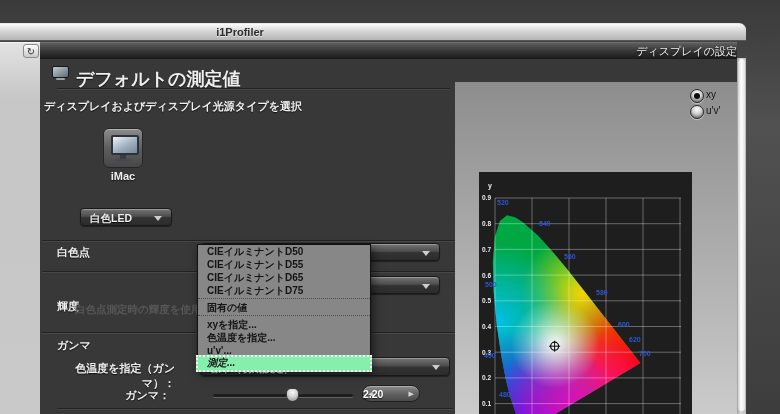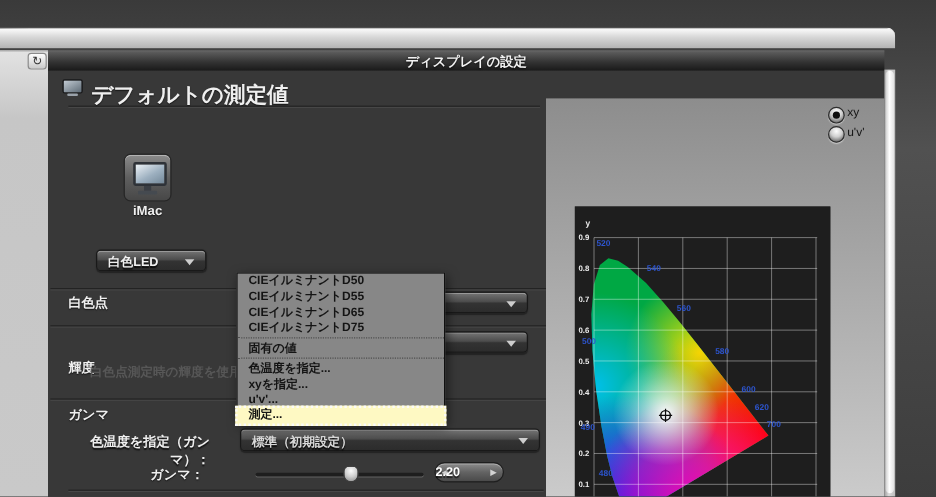--- a/index.html
+++ b/index.html
@@ -10,21 +10,21 @@
 
   
   #titlebar{left:0;top:23px;width:746px;height:18px;border-radius:0 7px 0 0;
             background:linear-gradient(180deg,#fbfbfb,#d6d6d6 45%,#b4b4b4 100%);
             border-top:1px solid #e9e9e9;border-bottom:1px solid #585858;box-sizing:border-box;}
   #win-title{left:90px;top:26px;width:300px;text-align:center;font-size:11px;font-weight:bold;color:#2d2d2d;
              text-shadow:0 1px 0 rgba(255,255,255,.55);}
   #headerbar{left:40px;top:42px;width:697px;height:17px;
              background:linear-gradient(180deg,#5d5d5d,#333 55%,#191919 100%);
              border-top:1px solid #6f6f6f;box-sizing:border-box;}
-  #header-title{left:40px;top:44px;width:697px;text-align:center;font-size:11px;font-weight:bold;color:#f2f2f2;
+  #header-title{left:40px;top:44px;width:697px;text-align:right;font-size:11px;font-weight:normal;color:#f2f2f2;
                 text-shadow:0 1px 2px rgba(0,0,0,.8);}
   #left-strip{left:0;top:42px;width:40px;height:372px;
               background:linear-gradient(180deg,#e2e2e2,#c6c6c6 15%,#c9c9c9 100%);border-top:1px solid #f5f5f5;box-sizing:border-box;}
   #refresh-btn{left:23px;top:44px;width:16px;height:14px;border:1px solid #8b8b8b;border-radius:3px;
                background:linear-gradient(180deg,#fdfdfd,#cacaca);text-align:center;line-height:13px;
                font-size:10px;color:#333;box-sizing:border-box;}
   #scrollbar{left:737px;top:58px;width:9px;height:356px;background:linear-gradient(90deg,#9f9f9f,#d9d9d9 40%,#bdbdbd);}
   #scroll-thumb{left:738px;top:59px;width:7px;height:352px;border-radius:4px;
                 background:linear-gradient(90deg,#cfcfcf,#ffffff 45%,#e2e2e2);}
 
@@ -76,26 +76,26 @@
                 background:radial-gradient(circle at 50% 28%,#fafafa,#cfcfcf 48%,#8f8f8f 95%);}
   #stepper{left:362px;top:385px;width:58px;height:17px;border:1px solid #1f1f1f;border-radius:9px;box-sizing:border-box;
            background:linear-gradient(180deg,#8e8e8e,#636363 50%,#4a4a4a);
            box-shadow:inset 0 1px 0 rgba(255,255,255,.3);}
   #stepper .val{position:absolute;left:0;top:2px;width:100%;text-align:left;font-size:10.5px;font-weight:bold;
                 color:#fff;text-shadow:0 1px 1px rgba(0,0,0,.7);}
   .step-arrow{position:absolute;top:4px;font-size:7px;color:#d4d4d4;}
   .step-dec{left:5px;} .step-inc{right:5px;}
 
   
-  #wp-menu{left:197px;top:227px;width:174px;background:#878787;border:1px solid #101010;z-index:50;
+  #wp-menu{left:197px;top:244px;width:174px;background:#878787;border:1px solid #101010;z-index:50;
            box-shadow:2px 3px 9px rgba(0,0,0,.55);box-sizing:border-box;}
   .menu-item{height:13px;line-height:13px;padding-left:9px;font-size:10px;font-weight:bold;color:#141414;
              white-space:nowrap;overflow:hidden;}
-  .menu-item.selected{background:#fef9c3;border:2px dotted #fafafa;height:13px;line-height:11px;
-                      box-sizing:content-box;margin:-2px;position:relative;z-index:2;}
+  .menu-item.selected{background:#86efac;border:2px dotted #fafafa;height:13px;line-height:11px;
+                      box-sizing:content-box;margin:-2px;position:relative;z-index:2;font-style:italic;}
   .menu-sep{height:2px;border-top:1px dotted #4f4f4f;margin-top:1px;}
 
   
   #right-panel{left:455px;top:82px;width:282px;height:332px;
                background:linear-gradient(180deg,#8d8d8d,#a9a9a9 45%,#cbcbcb 100%);}
   #mode-radios{left:690px;top:88px;width:46px;}
   .radio-row{position:relative;height:16px;}
   .radio{position:absolute;left:0;top:1px;width:12px;height:12px;border-radius:50%;border:1px solid #2e2e2e;
          background:radial-gradient(circle at 50% 28%,#fdfdfd,#cfcfcf 45%,#777 80%);
          box-shadow:0 1px 1px rgba(255,255,255,.5);}
@@ -108,35 +108,37 @@
   .tick-txt{fill:#ececec;font-size:6.5px;font-weight:bold;font-family:"Liberation Sans","DejaVu Sans",sans-serif;}
   .axis-txt{fill:#ececec;font-size:7px;font-weight:bold;font-family:"Liberation Sans","DejaVu Sans",sans-serif;}
   .wl-txt{fill:#2d55cf;font-size:7px;font-weight:bold;font-family:"Liberation Sans","DejaVu Sans",sans-serif;}
 </style>
 </head>
 <body>
 
 <div id="stage">
 
   <div id="titlebar" class="abs"></div>
+  <div id="win-title" class="abs">i1Profiler</div>
   <div id="headerbar" class="abs"></div>
   <div id="header-title" class="abs">ディスプレイの設定</div>
   <div id="left-strip" class="abs"></div>
   <div id="refresh-btn" class="abs">
     <span>↻</span>
   </div>
 
   <div id="main" class="abs"></div>
 
   <div id="sec-icon" class="abs">
     <span class="mini-screen"></span>
     <span class="mini-base"></span>
   </div>
   <div id="sec-title" class="lbl">デフォルトの測定値</div>
   <div class="sep" style="left:57px;top:88px;width:393px;"></div>
+  <div id="instruction" class="lbl">ディスプレイおよびディスプレイ光源タイプを選択</div>
 
   <div id="imac-btn" class="abs">
     <span class="imac-screen"></span>
     <span class="imac-stand"></span>
     <span class="imac-base"></span>
   </div>
   <div id="imac-label" class="lbl">iMac</div>
 
   <div id="backlight-dd" class="dropdown">
     <span class="dd-text">白色LED</span>
@@ -175,22 +177,22 @@
   <div class="sep" style="left:57px;top:408px;width:396px;"></div>
 
   <div id="wp-menu" class="abs">
       <div class="menu-item">CIEイルミナントD50</div>
       <div class="menu-item">CIEイルミナントD55</div>
       <div class="menu-item">CIEイルミナントD65</div>
       <div class="menu-item">CIEイルミナントD75</div>
       <div class="menu-sep"></div>
       <div class="menu-item">固有の値</div>
       <div class="menu-sep"></div>
+      <div class="menu-item">xyを指定...</div>
       <div class="menu-item">色温度を指定...</div>
-      <div class="menu-item">xyを指定...</div>
       <div class="menu-item">u'v'...</div>
       <div class="menu-item selected">測定...</div>
     </div>
 
   <div id="right-panel" class="abs"></div>
   <div id="mode-radios" class="abs">
       <div class="radio-row">
         <span class="radio sel"></span>
         <span class="radio-label">xy</span>
       </div>

